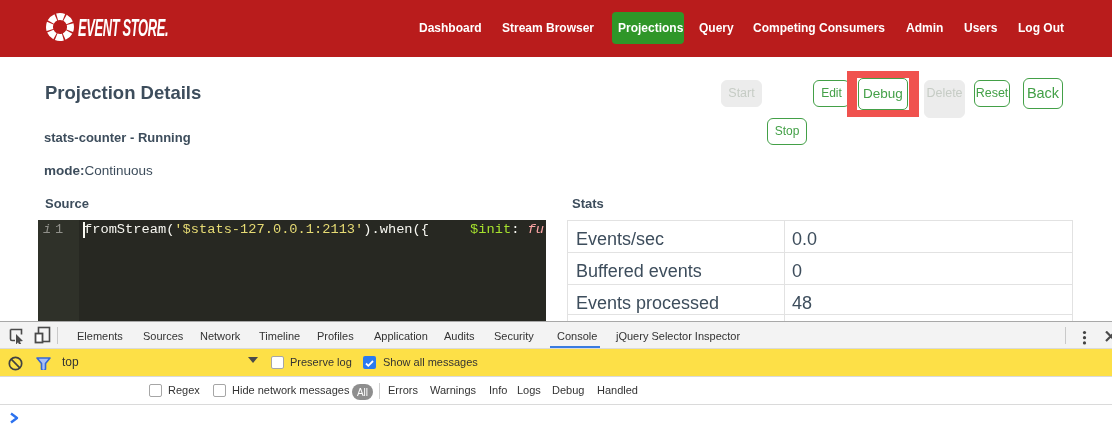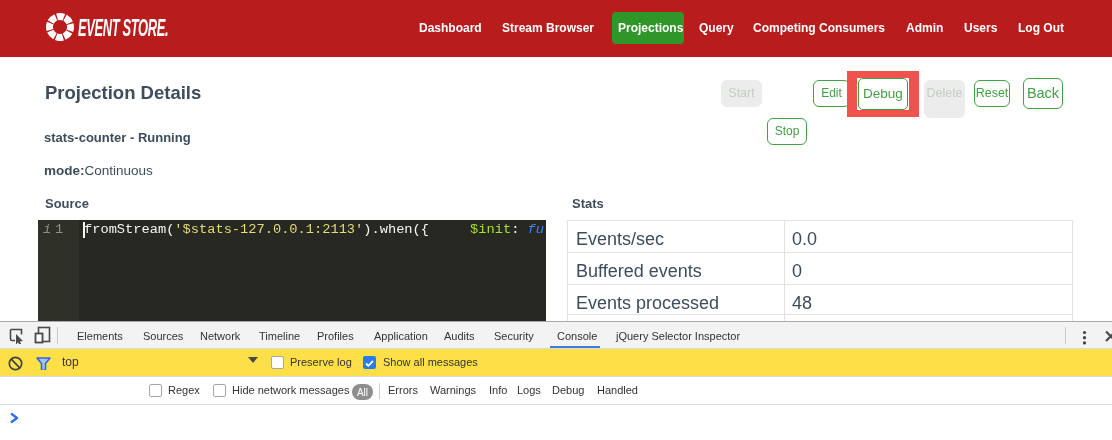--- a/index.html
+++ b/index.html
@@ -17,21 +17,21 @@
   #redbox{position:absolute;left:847px;top:71px;width:72px;height:46px;box-sizing:border-box;border-left:10px solid #f0524e;border-right:10px solid #f0524e;border-top:7px solid #f0524e;border-bottom:7px solid #f0524e;}
   
   .slate{color:#3d4d5c;}
   
   #editor{position:absolute;left:38px;top:220px;width:508px;height:101px;background:#272822;font-family:"Liberation Mono",monospace;font-size:13.7px;overflow:hidden;}
   #gutter{position:absolute;left:0;top:0;width:41px;height:101px;background:#2f3129;color:#90908a;}
   #codeline{position:absolute;left:46px;top:2px;white-space:pre;color:#f8f8f2;}
   #cursor{position:absolute;left:45px;top:2px;width:2px;height:16px;background:#f8f8f0;}
   .str{color:#e6db74;}
   .fn{color:#a6e22e;}
-  .kw{color:#3b82f6;font-style:italic;}
+  .kw{color:#fca5a5;font-style:italic;}
   
   #stats{position:absolute;left:567px;top:220px;width:506px;height:101px;box-sizing:border-box;border:1px solid #e2e2e2;border-bottom:none;}
   .trow{position:absolute;left:0;width:504px;height:31px;border-bottom:1px solid #e2e2e2;font-size:18px;color:#3d4d5c;}
   .trow .lbl{position:absolute;left:8px;top:8px;}
   .trow .val{position:absolute;left:224px;top:8px;}
   .colsep{position:absolute;left:216px;top:0;width:1px;height:101px;background:#e2e2e2;}
   
   #devtools{position:absolute;left:0;top:321px;width:1112px;height:119px;background:#fff;border-top:1px solid #a8a8a8;}
   #tabbar{position:absolute;left:0;top:0;width:1112px;height:26px;background:#f3f3f3;border-bottom:1px solid #dadada;}
   .tab{position:absolute;top:8px;font-size:11px;color:#333;white-space:nowrap;}

